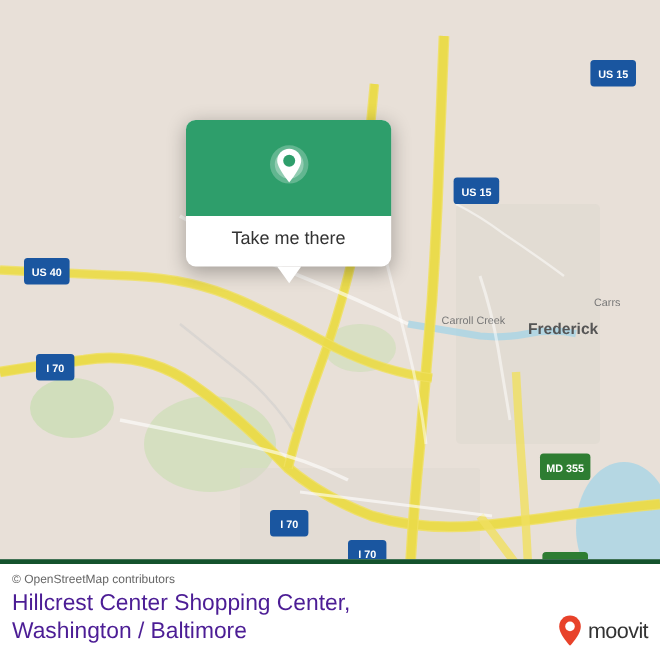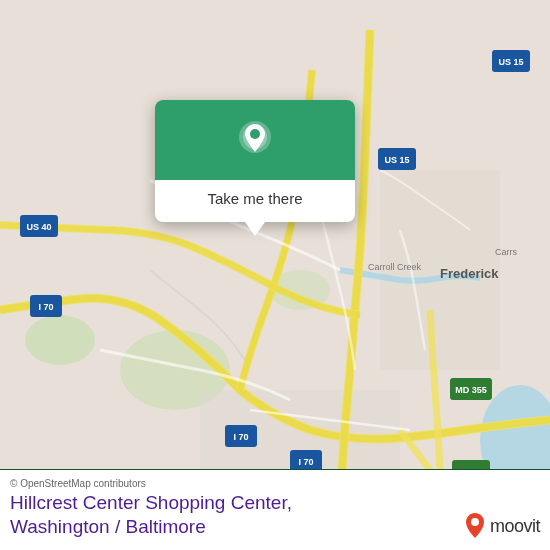--- a/index.html
+++ b/index.html
@@ -25,21 +25,21 @@
       inset: 0;
       width: 100%;
       height: 100%;
     }
 
     
     .popup-card {
       position: absolute;
       top: 100px;
       left: 155px;
-      width: 200px;
+      width: 171px;
       background: white;
       border-radius: 8px;
       box-shadow: 0 4px 16px rgba(0,0,0,0.3);
       display: flex;
       flex-direction: column;
       align-items: center;
       overflow: visible;
       z-index: 10;
     }
 
@@ -85,21 +85,21 @@
 
     
     .bottom-bar {
       position: absolute;
       bottom: 0;
       left: 0;
       right: 0;
       background: white;
       padding: 8px 10px 10px 10px;
       z-index: 20;
-      border-top: 1px solid #14532d;
+      border-top: 4px solid #14532d;
     }
 
     .attribution {
       font-size: 10px;
       color: #666;
       margin-bottom: 2px;
     }
 
     .bottom-content {
       display: flex;

